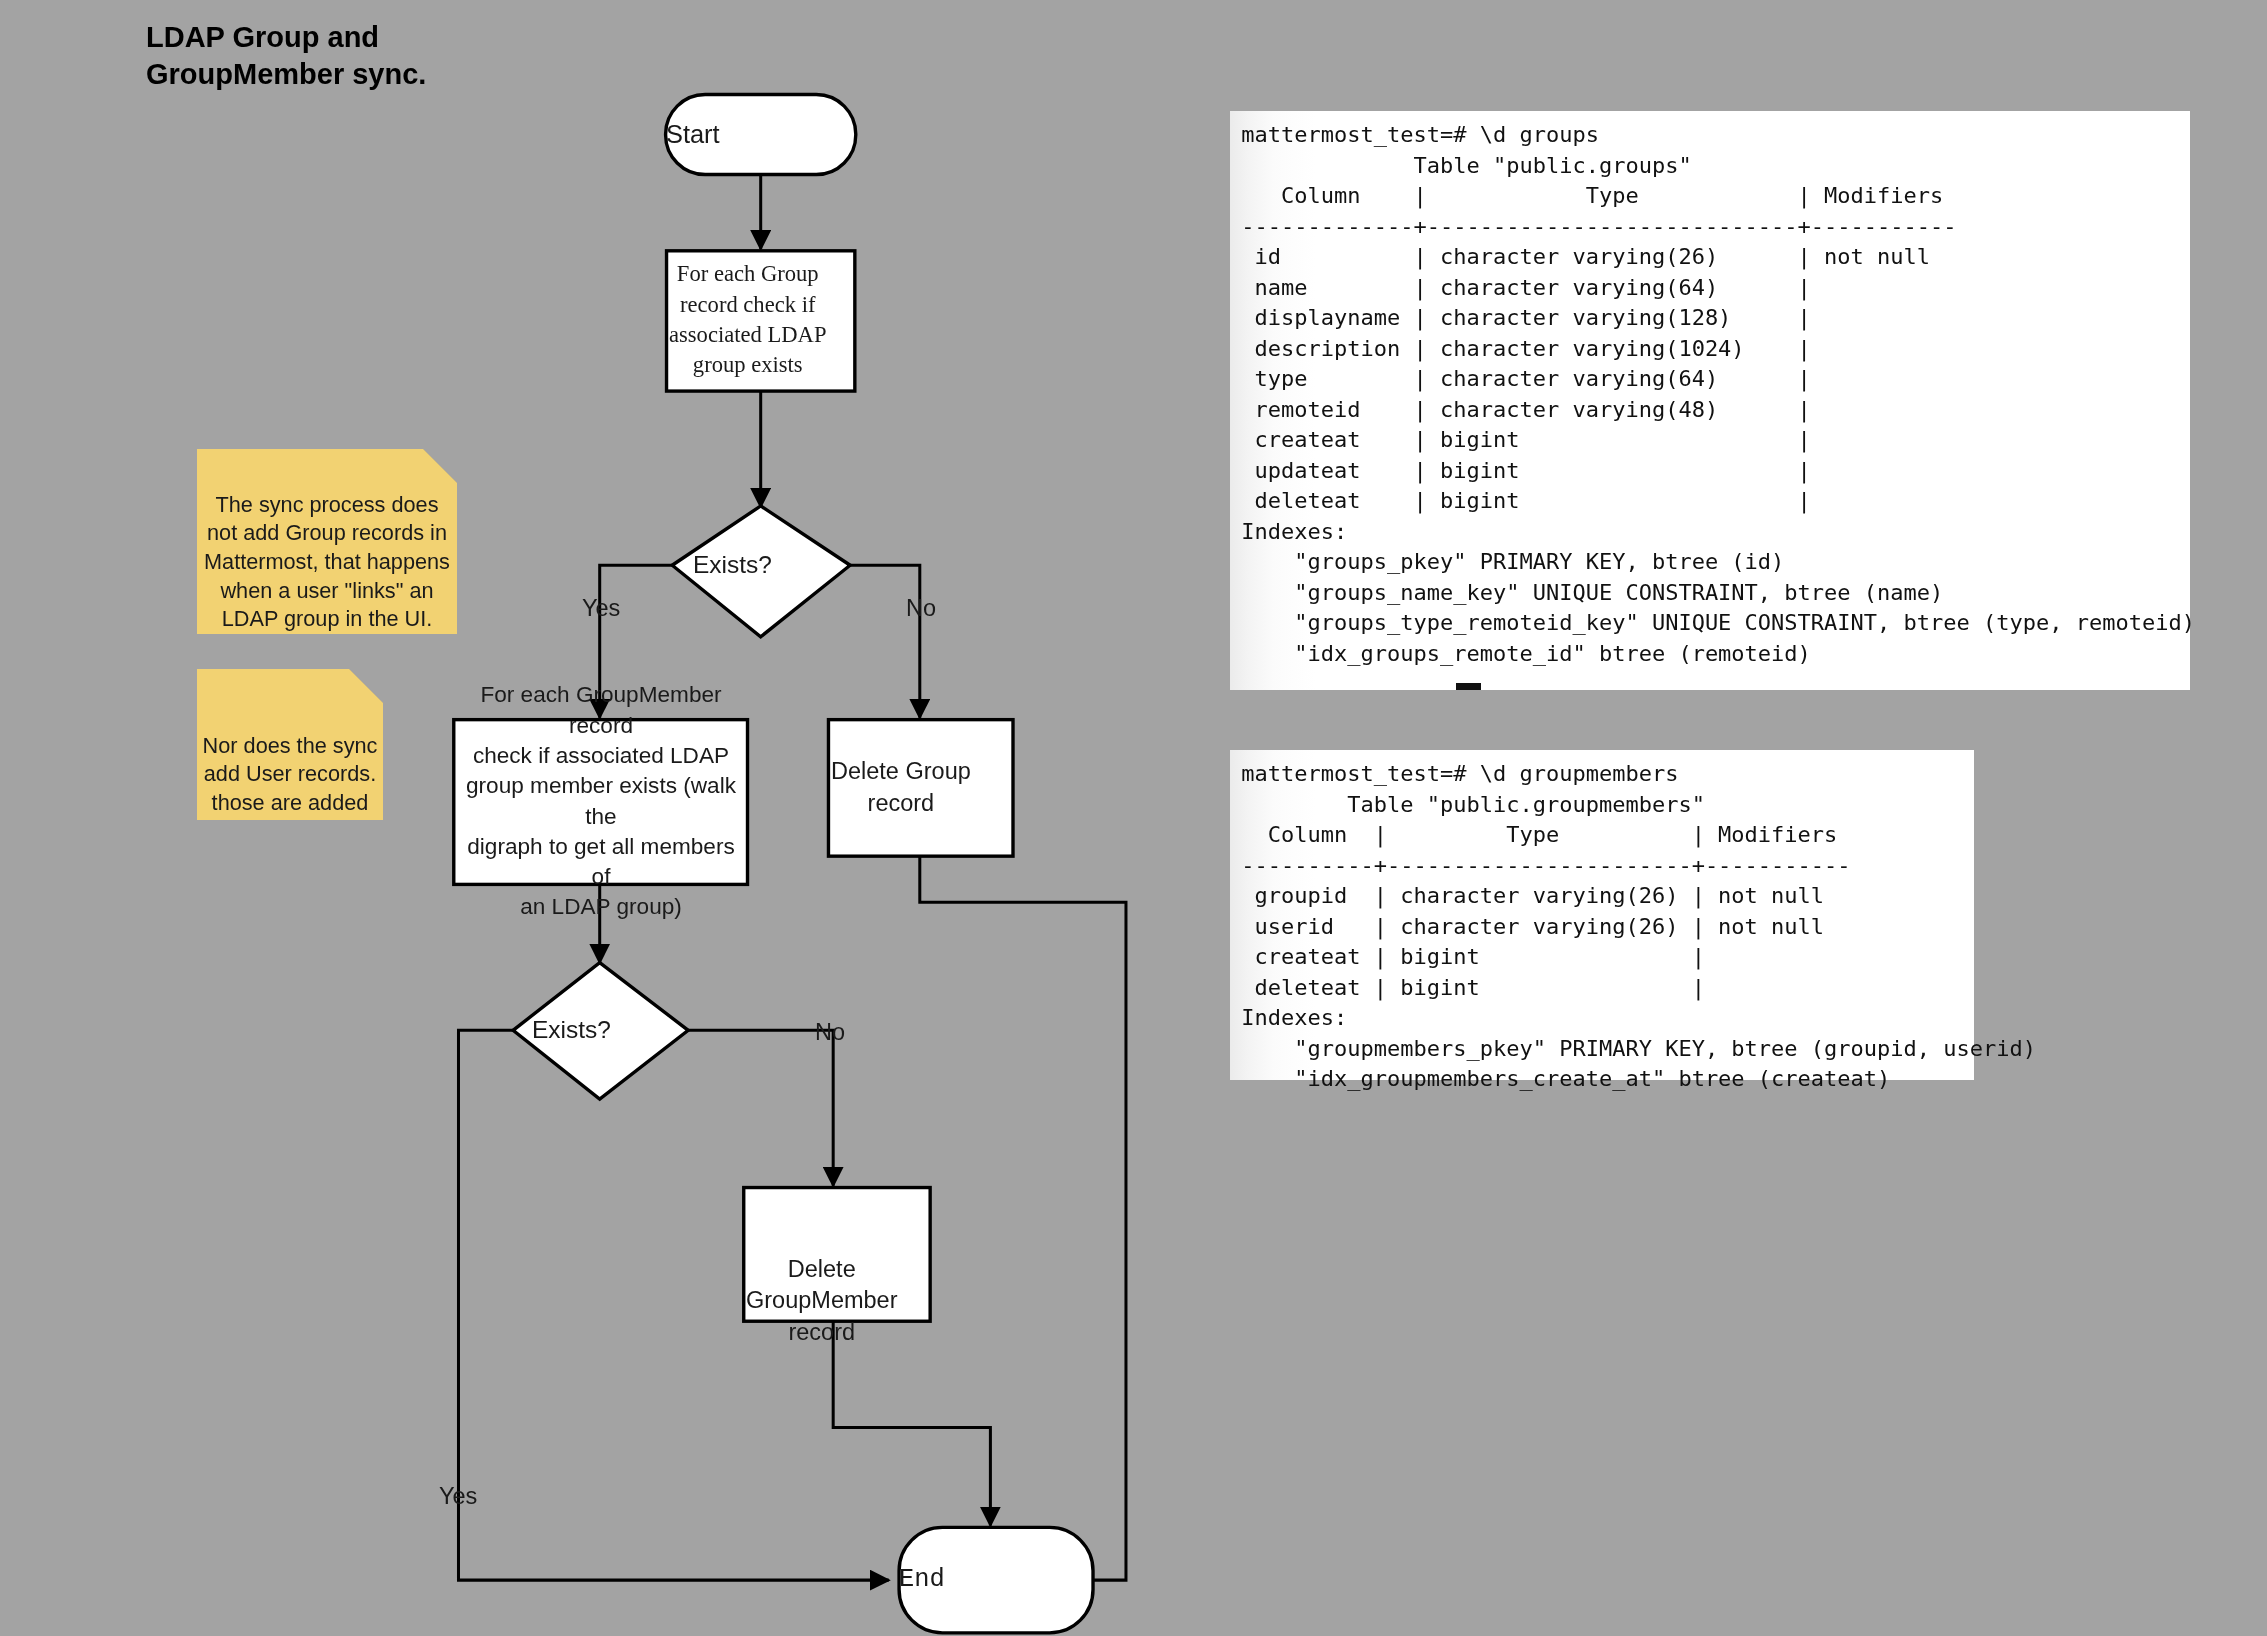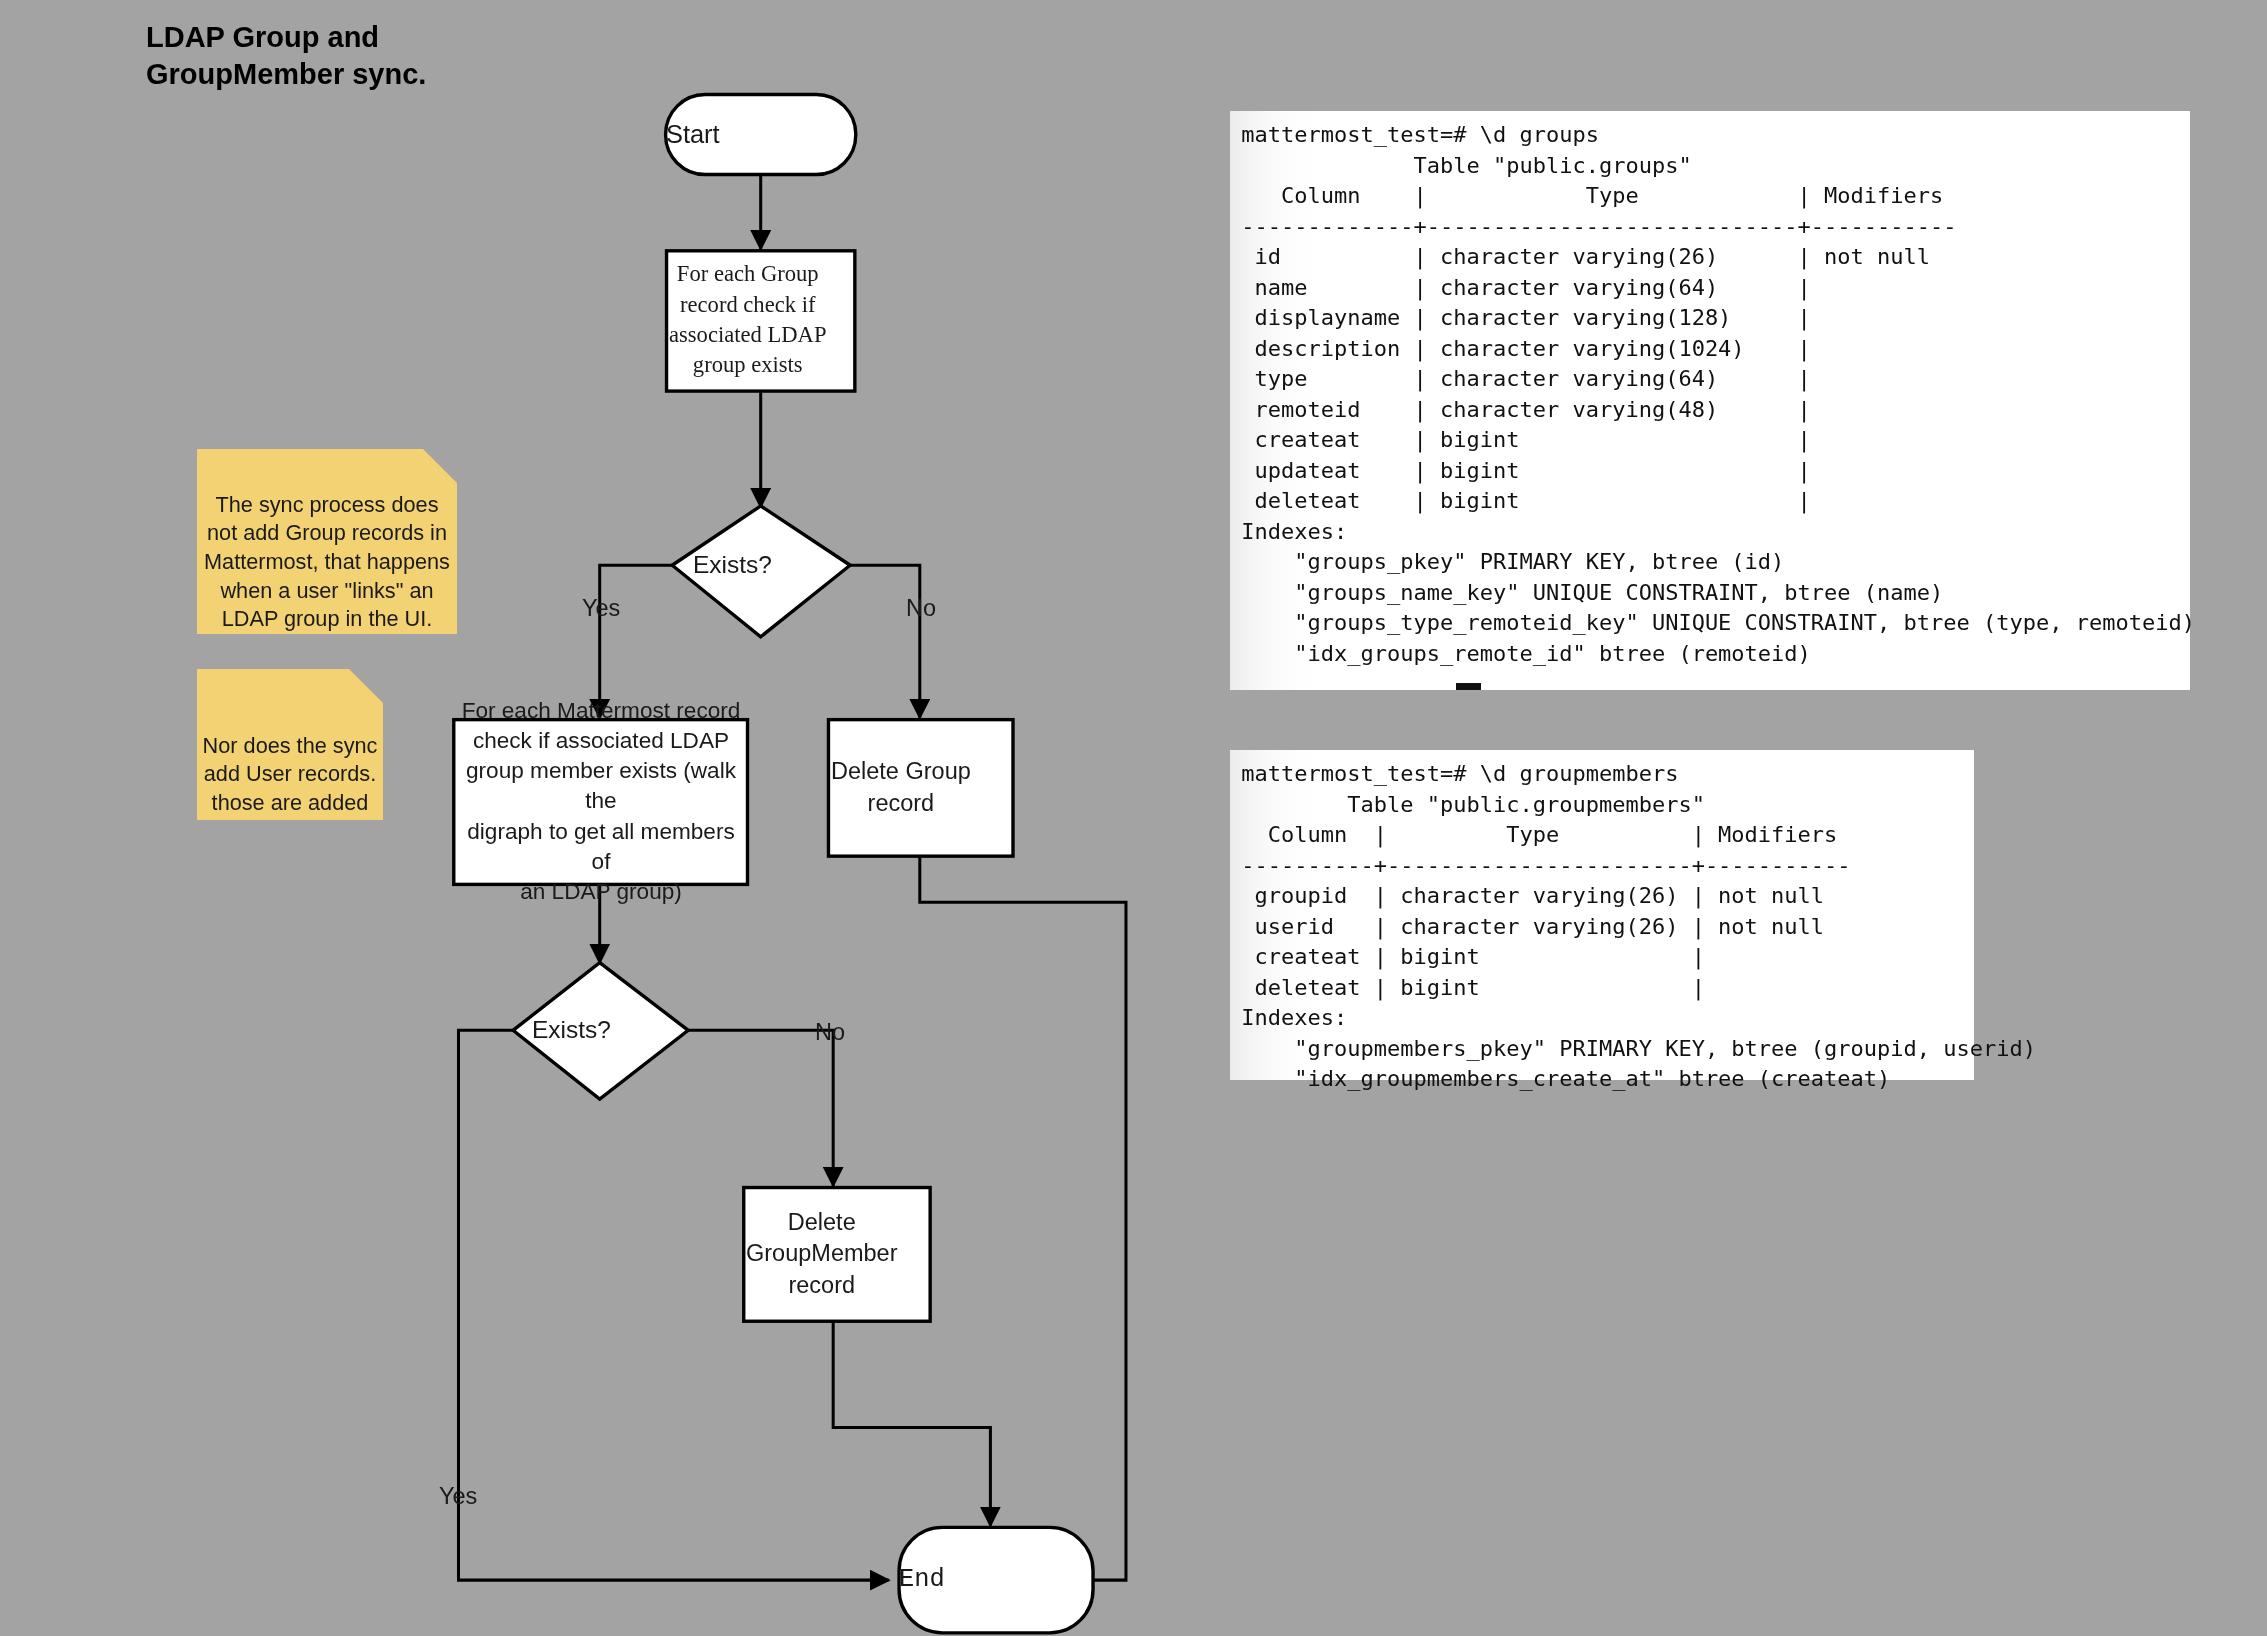--- a/index.html
+++ b/index.html
@@ -169,37 +169,37 @@
 record check if
 associated LDAP
 group exists</span>
   </div>
 
   <div class="node-text" style="left:693px; top:537px; width:136px; height:56px; font-size:24.5px;">
     <span>Exists?</span>
   </div>
 
   <div class="node-text" style="left:456px; top:719px; width:290px; height:165px; font-size:22.6px; line-height:1.34;">
-    <span>For each Mattermost record
+    <span>For each GroupMember record
 check if associated LDAP
 group member exists (walk the
 digraph to get all members of
 an LDAP group)</span>
   </div>
 
   <div class="node-text" style="left:831px; top:719px; width:167px; height:137px; font-size:23.5px; line-height:1.34;">
     <span>Delete Group
 record</span>
   </div>
 
   <div class="node-text" style="left:532px; top:1002px; width:136px; height:56px; font-size:24.5px;">
     <span>Exists?</span>
   </div>
 
-  <div class="node-text" style="left:746px; top:1187px; width:183px; height:134px; font-size:23.5px; line-height:1.34;">
+  <div class="node-text" style="left:746px; top:1234px; width:183px; height:134px; font-size:23.5px; line-height:1.34;">
     <span>Delete
 GroupMember
 record</span>
   </div>
 
   <div class="node-text" style="left:899px; top:1527px; width:194px; height:105px; font-size:25.4px;font-family:Liberation Mono, monospace;">
     <span>End</span>
   </div>
 
   <div class="edge-label" style="left:582px; top:595px;">Yes</div>

